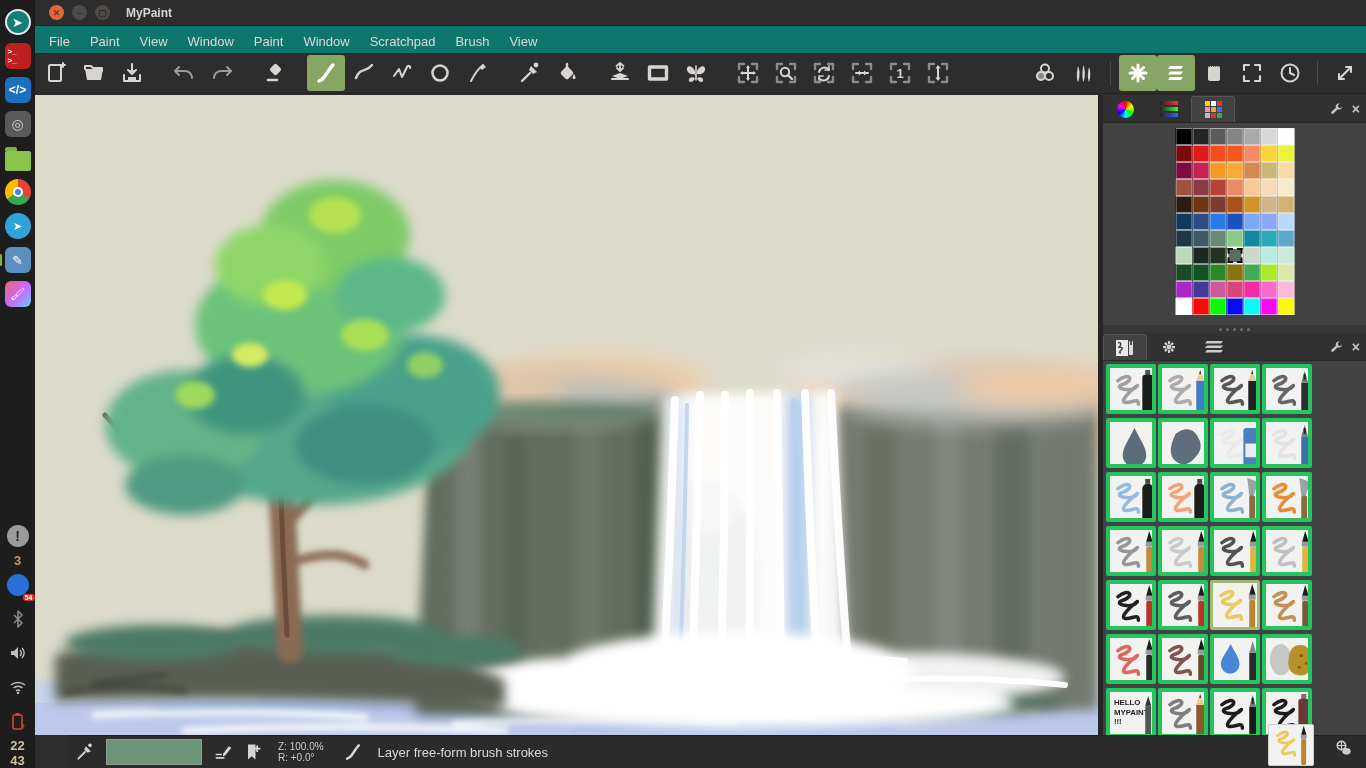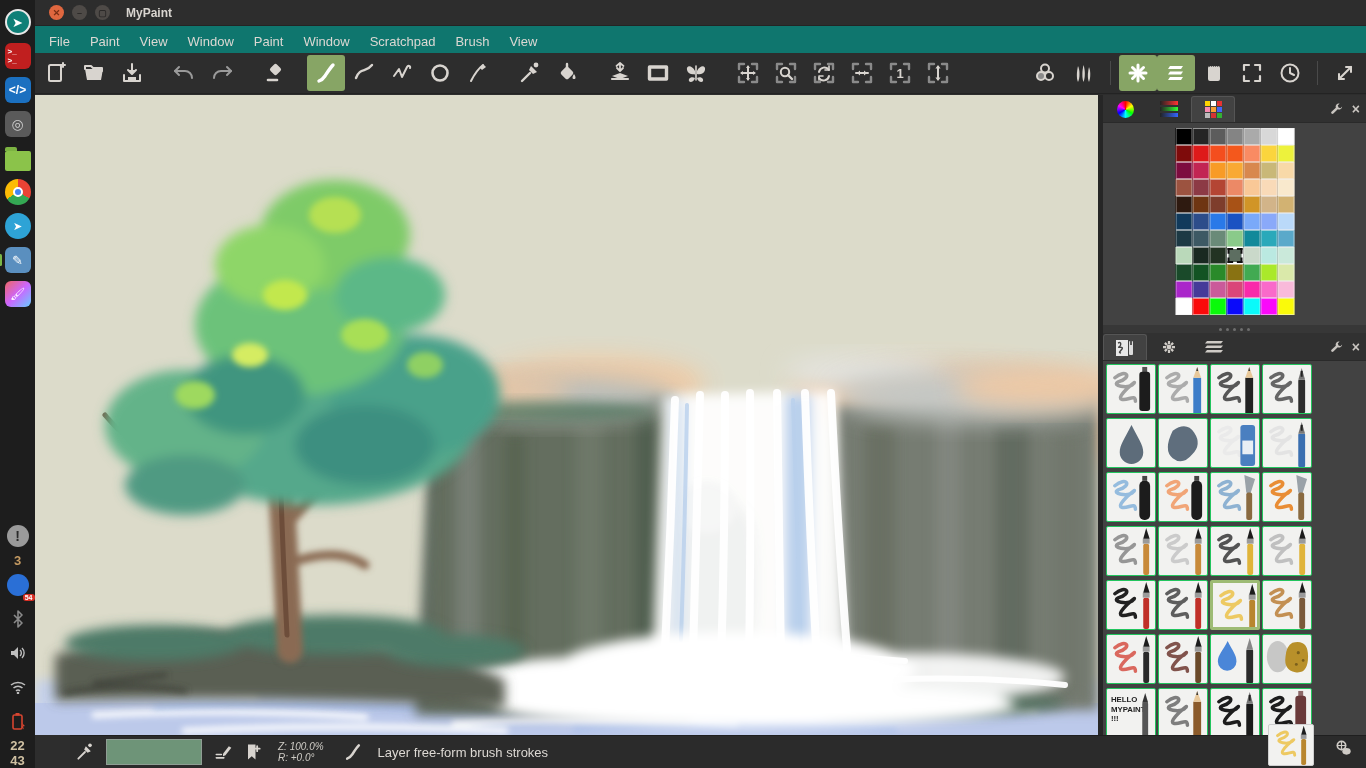--- a/index.html
+++ b/index.html
@@ -55,30 +55,30 @@
   .palette-area { height:202px; background:#424242; position:relative; }
   .palette-grid { position:absolute; left:50%; transform:translateX(-50%); top:5px;
     display:grid; grid-template-columns:repeat(7,17px); grid-auto-rows:17px; }
   .swatch { width:17px; height:17px; box-shadow:inset 0 0 0 1px rgba(240,240,240,.55); }
   .swatch.selected { box-shadow:inset 0 0 0 2px #fff; outline:2px dashed #111; outline-offset:-3px; z-index:2; }
   .grip-dots { height:8px; display:flex; align-items:center; justify-content:center; gap:4px; background:#373737; }
   .grip-dots i { width:3px; height:3px; border-radius:50%; background:#6e6e6e; }
 
   .brush-area { flex:1; background:#424242; padding:3px 0 0 3px; overflow:hidden; }
   .brush-grid { display:grid; grid-template-columns:repeat(4,50px); grid-auto-rows:52px; gap:2px; width:210px; }
-  .brush-tile { width:50px; height:50px; background:#f2f2f0; border-radius:2px; border:1px solid #22c55e; overflow:hidden; }
+  .brush-tile { width:50px; height:50px; background:#f2f2f0; border-radius:2px; border:4px solid #22c55e; overflow:hidden; }
   .brush-tile.selected { border:3px solid #9dbb74; }
   .brush-tile svg { display:block; }
 
   
   .statusbar { position:absolute; left:35px; right:0; bottom:0; height:33px; background:#2b2b2b;
     border-top:1px solid #1f1f1f; display:flex; align-items:center; z-index:40; }
   .sb-icon { width:30px; display:flex; justify-content:center; }
   .cur-color { width:96px; height:26px; border:1px solid #8f9d94; margin:0 6px; }
-  .zoomrot { font-size:10px; color:#cfccc6; line-height:11px; margin:0 14px 0 10px; white-space:pre;font-style:italic; }
+  .zoomrot { font-size:10px; color:#cfccc6; line-height:11px; margin:0 14px 0 10px; white-space:pre; }
   .sb-tip { color:#ddd9d4; font-size:13px; margin-left:10px; }
   .sb-preview { position:absolute; right:52px; bottom:2px; width:46px; height:42px; background:#f2f2f0;
     border:1px solid #cfcfcf; border-radius:2px; overflow:hidden; }
   .sb-sym { position:absolute; right:12px; bottom:6px; }
 
   
   .cwheel { width:17px; height:17px; border-radius:50%;
     background:conic-gradient(#f00,#ff0,#0f0,#0ff,#00f,#f0f,#f00); }
   .csliders { display:flex; flex-direction:column; gap:2px; }
   .csliders i { width:18px; height:4px; }

